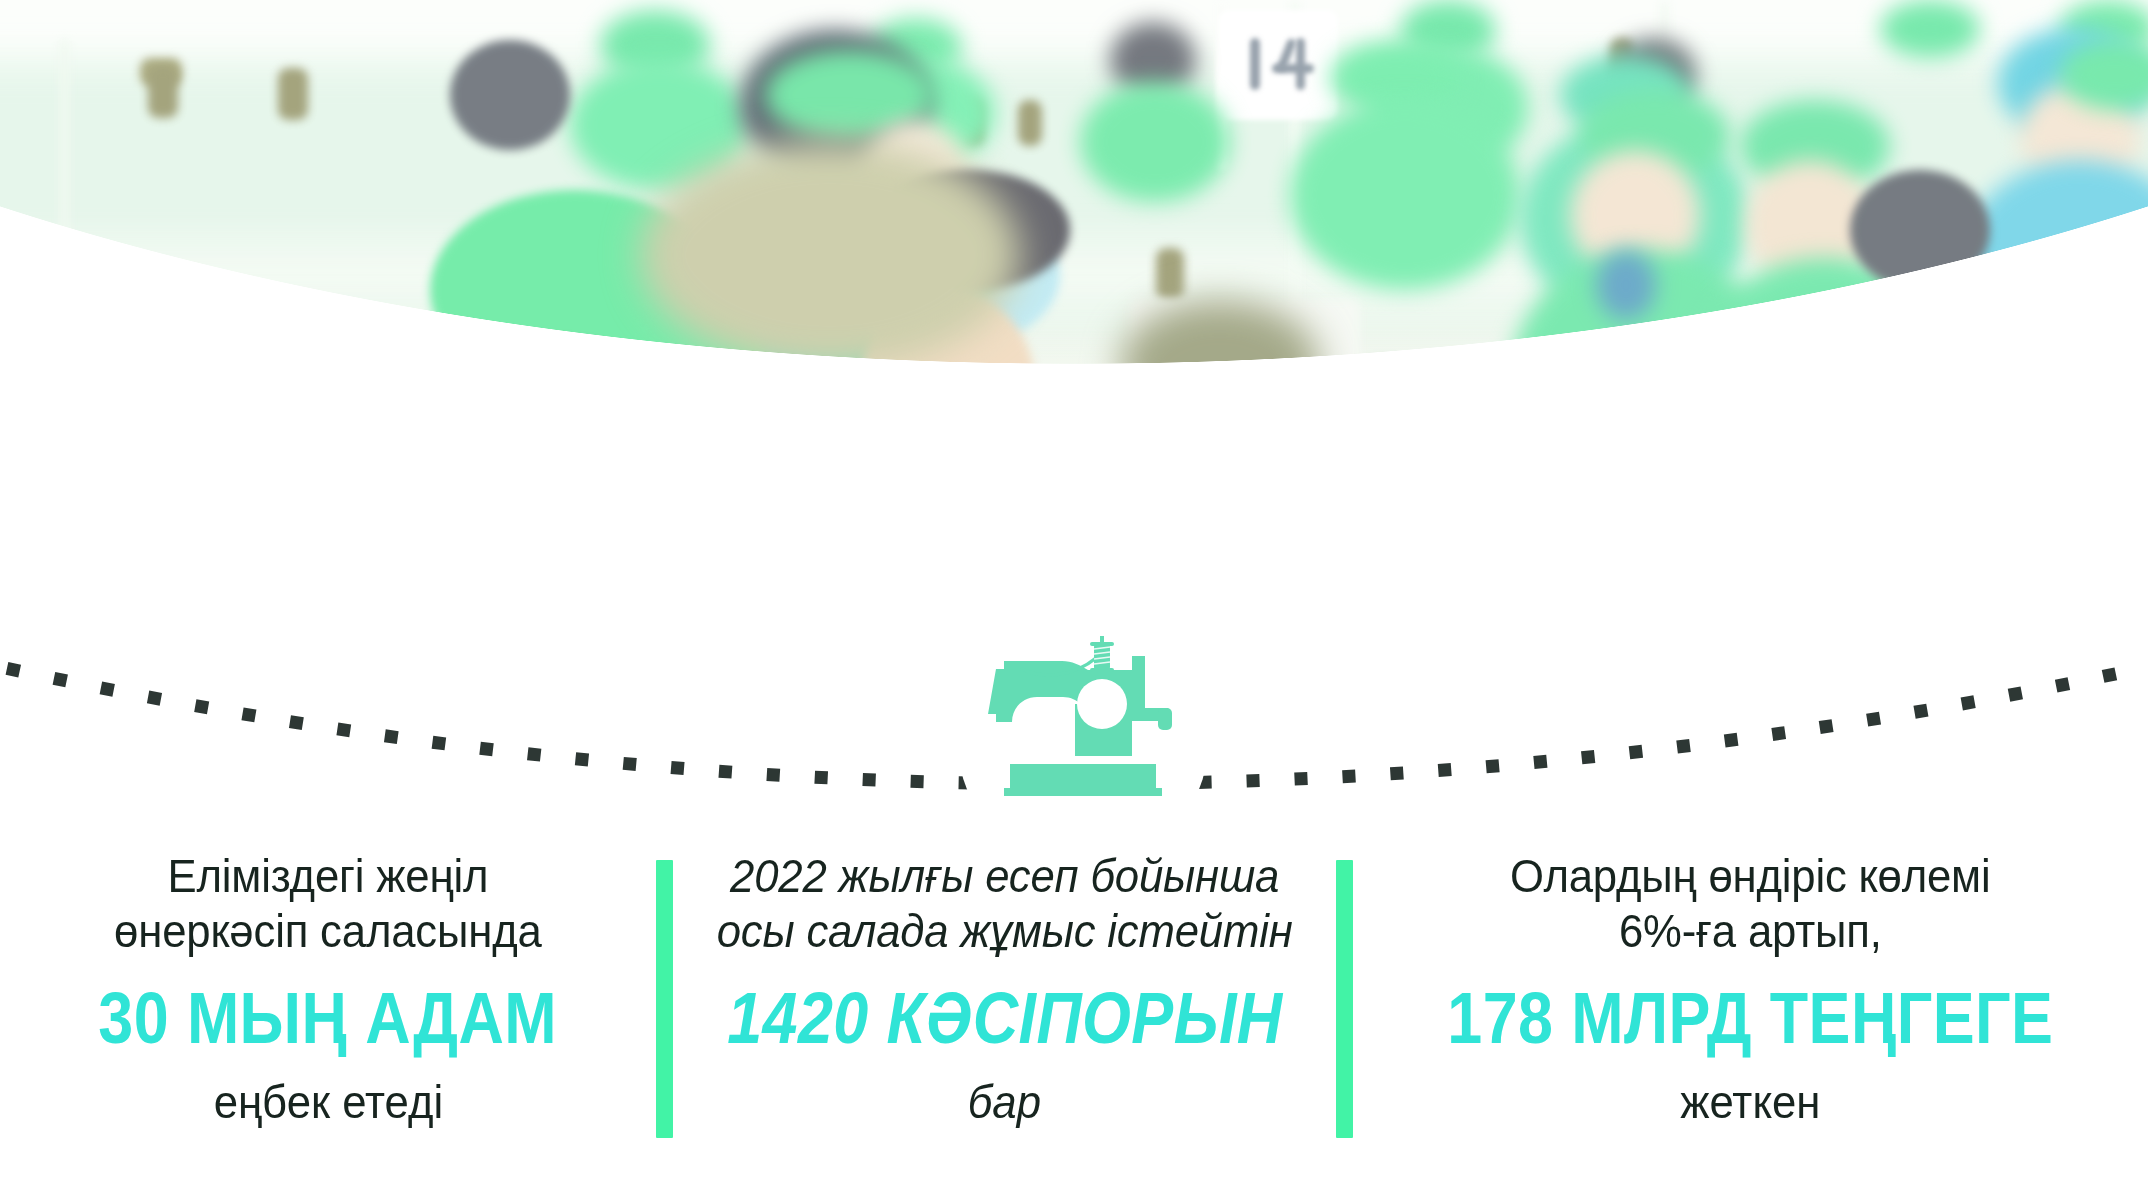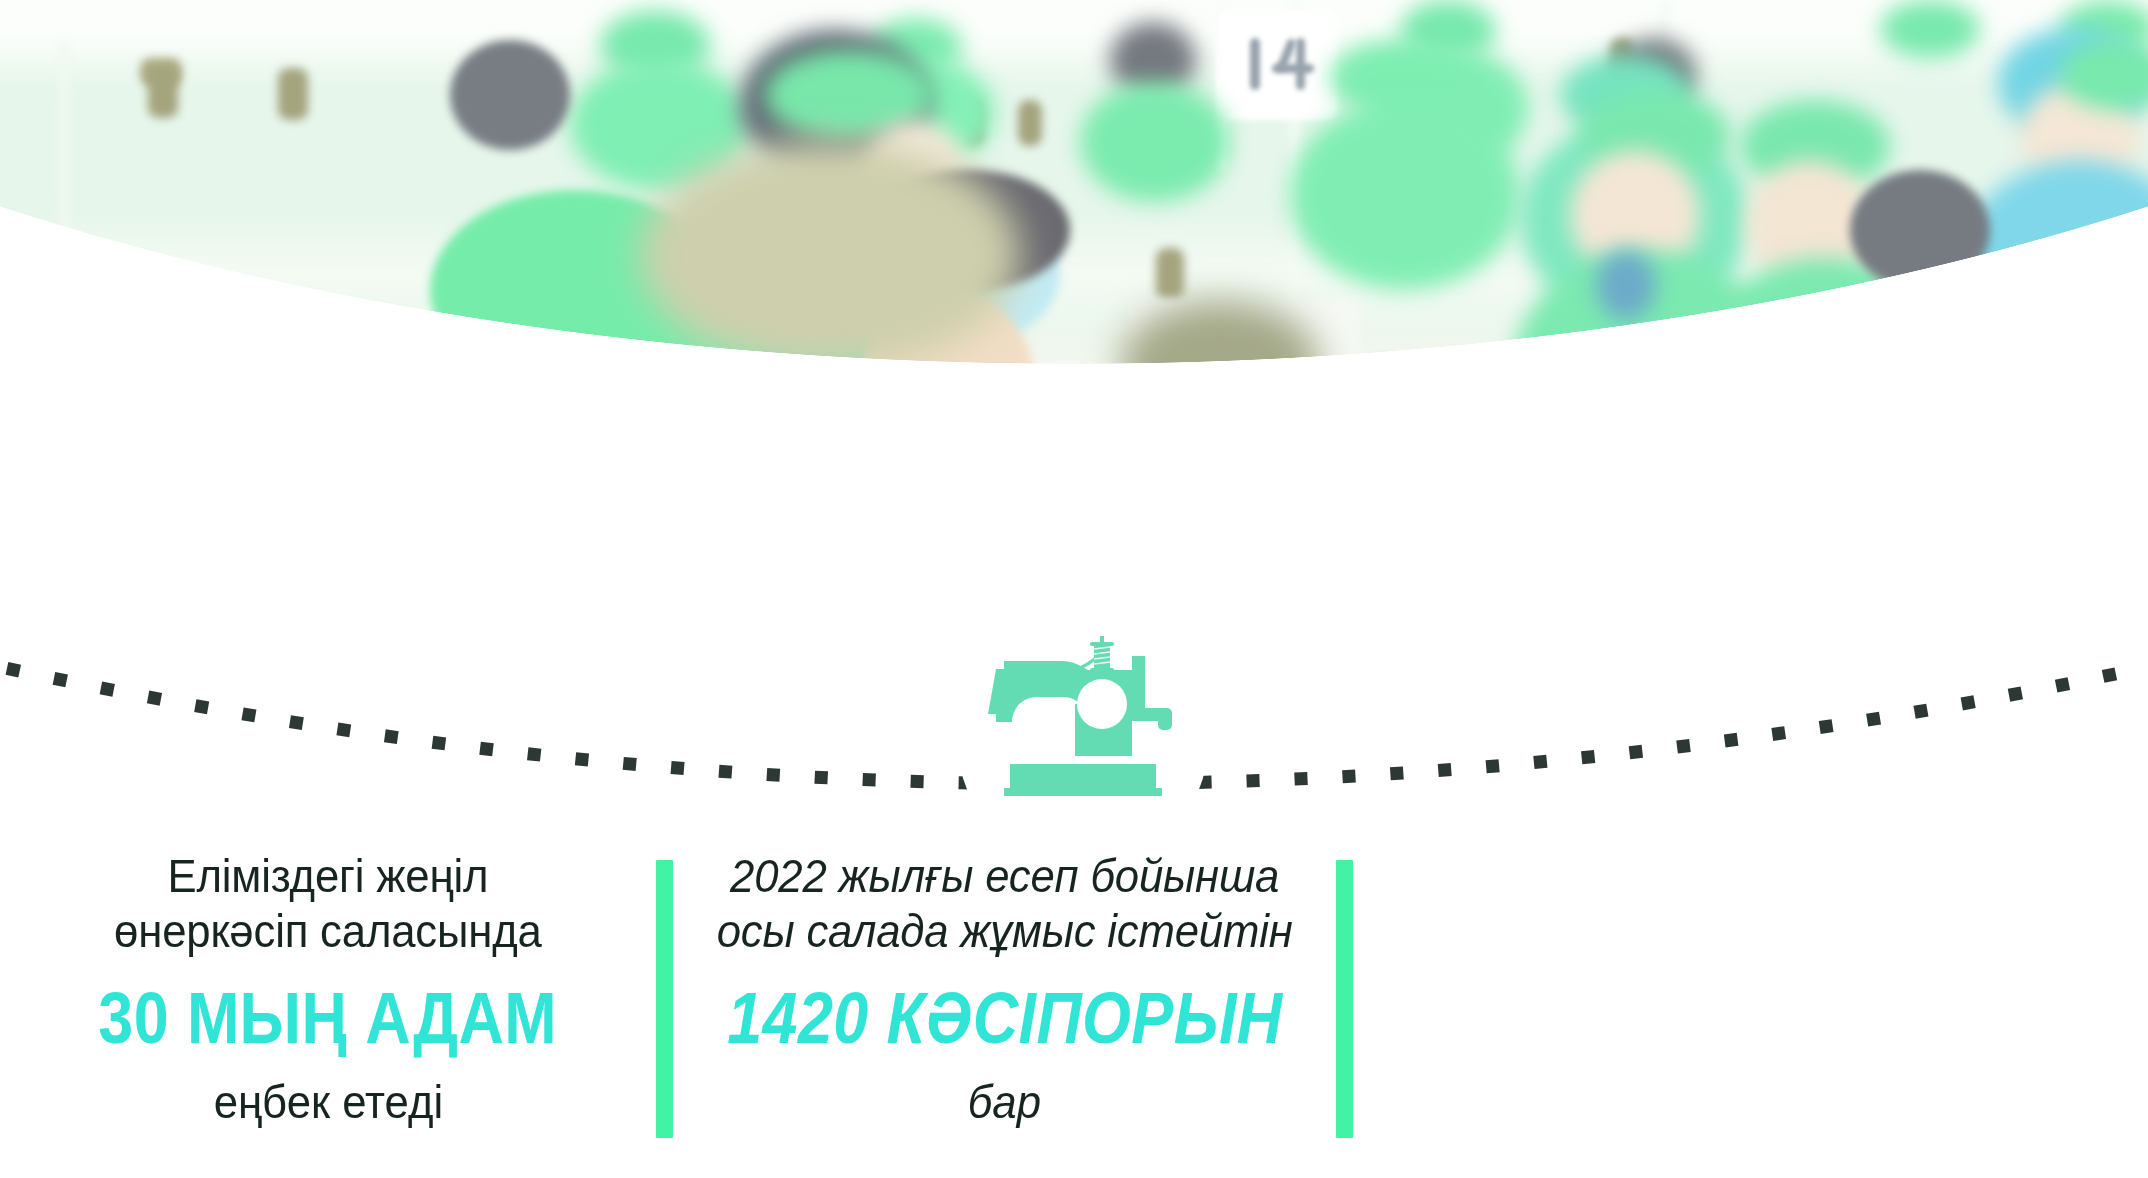--- a/index.html
+++ b/index.html
@@ -314,16 +314,22 @@
 
     <div class="col">
       <div class="lead">2022 жылғы есеп бойынша
 осы салада жұмыс істейтін</div>
       <div class="big">1420 КӘСІПОРЫН</div>
       <div class="tail">бар</div>
     </div>
 
     <div class="vbar"></div>
 
+    <div class="col">
+      <div class="lead">Олардың өндіріс көлемі
+6%-ға артып,</div>
+      <div class="big">178 МЛРД ТЕҢГЕГЕ</div>
+      <div class="tail">жеткен</div>
+    </div>
 
   </div>
 
 </div>
 
 </body></html>

